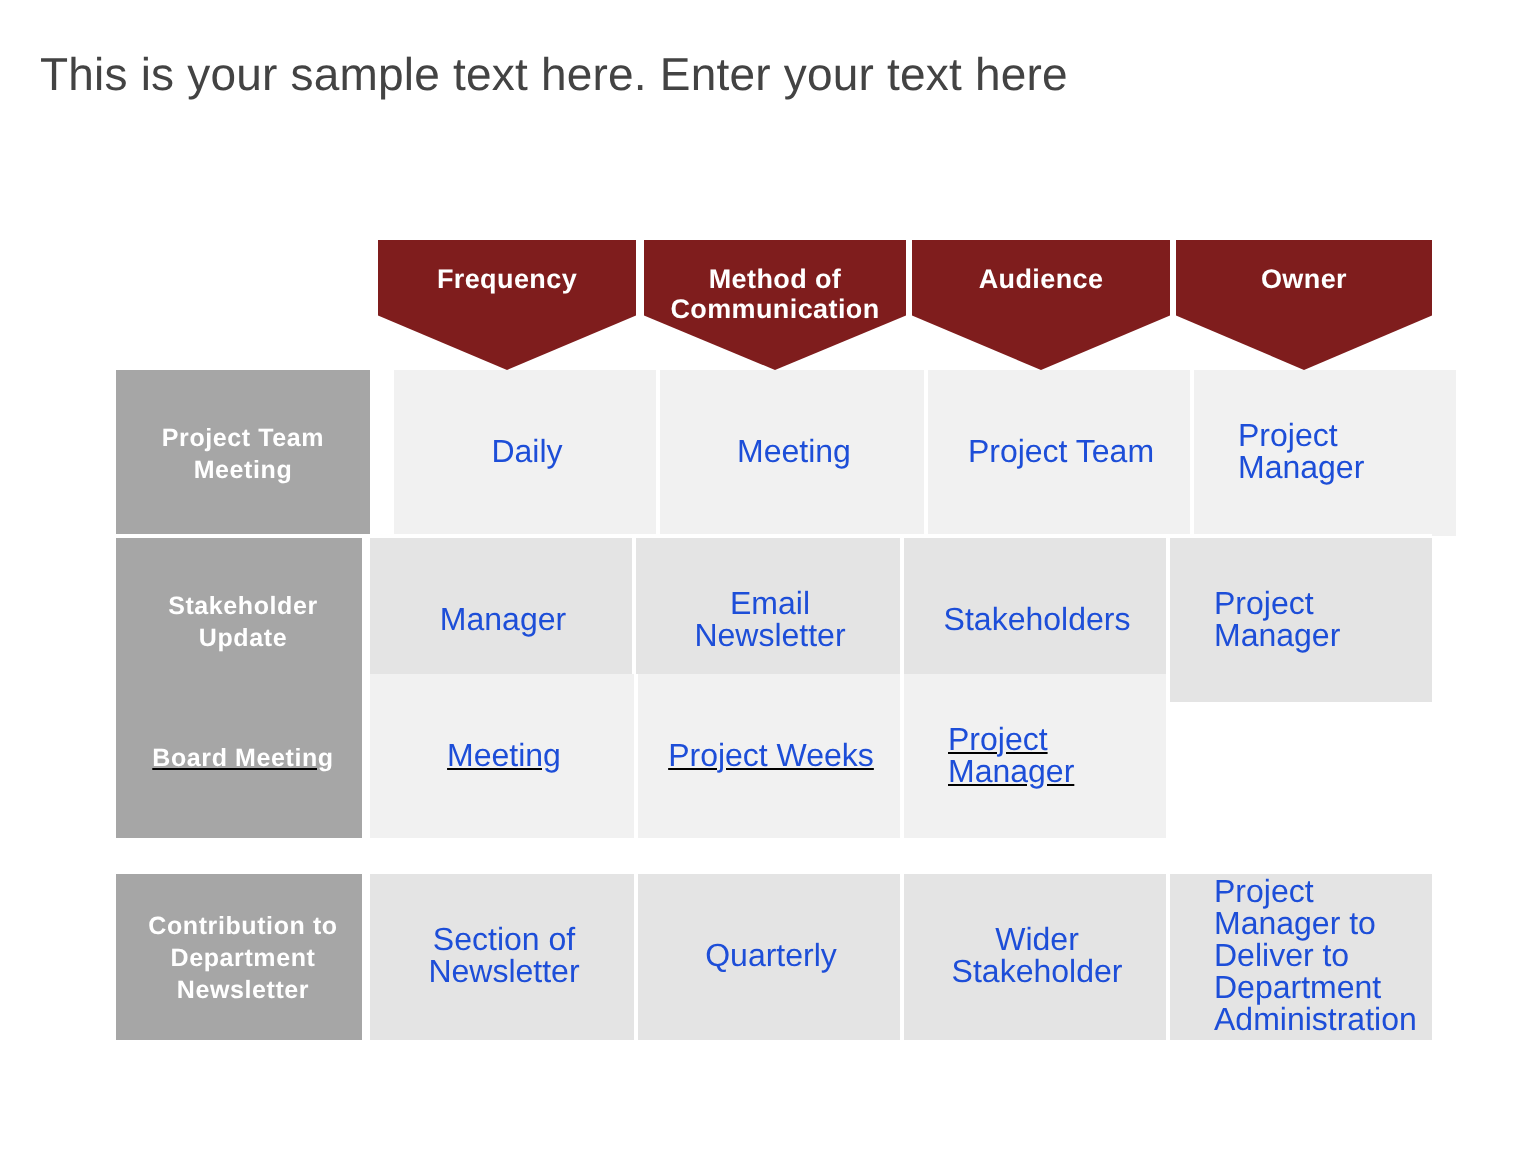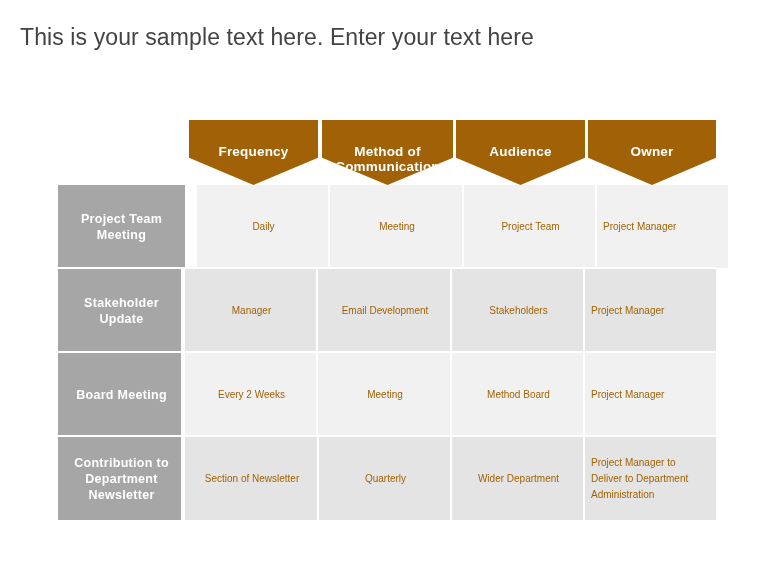--- a/index.html
+++ b/index.html
@@ -51,28 +51,28 @@
     position: absolute;
     left: 131px;       
     top: 0px;
     width: 527px;      
     height: 65px;
   }
   .chev {
     position: absolute;
     top: 0;
     height: 65px;
-    background: #a16207;
+    background: #7f1d1d;
     -webkit-clip-path: polygon(0 0, 100% 0, 100% 58%, 50% 100%, 0 58%);
     clip-path: polygon(0 0, 100% 0, 100% 58%, 50% 100%, 0 58%);
     display: flex;
     align-items: flex-start;
     justify-content: center;
     box-sizing: border-box;
-    padding-top: 24px;
+    padding-top: 12px;
   }
   .chev .chev-label {
     color: #ffffff;
     font-size: 13.5px;
     font-weight: bold;
     line-height: 15px;
     text-align: center;
     letter-spacing: 0.2px;
   }
   .chev.c0 { left: 0px;   width: 129px; }
@@ -90,21 +90,21 @@
   }
 
   .row {
     position: absolute;
     left: 0;
     width: 658px;
     display: flex;
   }
   .row.r0 { top: 0px;   height: 83px; gap: 12px; }
   .row.r1 { top: 84px;  height: 83px; }
-  .row.r2 { top: 168px; height: 83px; }
+  .row.r2 { top: 152px; height: 83px; text-decoration: underline; }
   .row.r3 { top: 252px; height: 83px; }
 
   .row-label {
     width: 127px;          
     flex: 0 0 127px;
     background: #a6a6a6;
     color: #ffffff;
     font-size: 12.5px;
     font-weight: bold;
     line-height: 16px;
@@ -122,30 +122,30 @@
     display: flex;
     position: relative;
   }
 
   .cell {
     box-sizing: border-box;
     display: flex;
     align-items: center;
     justify-content: center;
     text-align: center;
-    font-size: 10px;
+    font-size: 16px;
     line-height: 16px;
-    color: #a16207;
+    color: #1d4ed8;
     padding: 0 8px;
     position: relative;
   }
   .cell.k0 { flex: 0 0 133px; }
   .cell.k1 { flex: 0 0 134px; }
   .cell.k2 { flex: 0 0 133px; }
-  .cell.k3 { flex: 0 0 131px; justify-content: flex-start; text-align: left; padding-left: 6px; }
+  .cell.k3 { flex: 0 0 131px; justify-content: flex-start; text-align: left; padding-left: 22px; }
 
   
   .row.light .cell { background: #f1f1f1; }
   .row.dark  .cell { background: #e4e4e4; }
 
   
   .cell + .cell::before {
     content: "";
     position: absolute;
     left: -2px;
@@ -219,45 +219,44 @@
           <div class="cell k3">Project Manager</div>
         </div>
       </div>
 
       <div class="row r1 dark">
         <div class="row-label">
           <span><span>Stakeholder</span><br><span>Update</span></span>
         </div>
         <div class="cells">
           <div class="cell k0">Manager</div>
-          <div class="cell k1">Email Development</div>
+          <div class="cell k1">Email Newsletter</div>
           <div class="cell k2">Stakeholders</div>
           <div class="cell k3">Project Manager</div>
         </div>
       </div>
 
       <div class="row r2 light">
         <div class="row-label">
           <span>Board Meeting</span>
         </div>
         <div class="cells">
-          <div class="cell k0">Every 2 Weeks</div>
           <div class="cell k1">Meeting</div>
-          <div class="cell k2">Method Board</div>
+          <div class="cell k2">Project Weeks</div>
           <div class="cell k3">Project Manager</div>
         </div>
       </div>
 
       <div class="row r3 dark">
         <div class="row-label">
           <span><span>Contribution  to</span><br><span>Department</span><br><span>Newsletter</span></span>
         </div>
         <div class="cells">
           <div class="cell k1">Section of Newsletter</div>
           <div class="cell k0">Quarterly</div>
-          <div class="cell k2">Wider Department</div>
+          <div class="cell k2">Wider Stakeholder</div>
           <div class="cell k3">Project Manager to Deliver to Department Administration</div>
         </div>
       </div>
 
     </div>
   </div>
 </div>
 
 </body></html>

